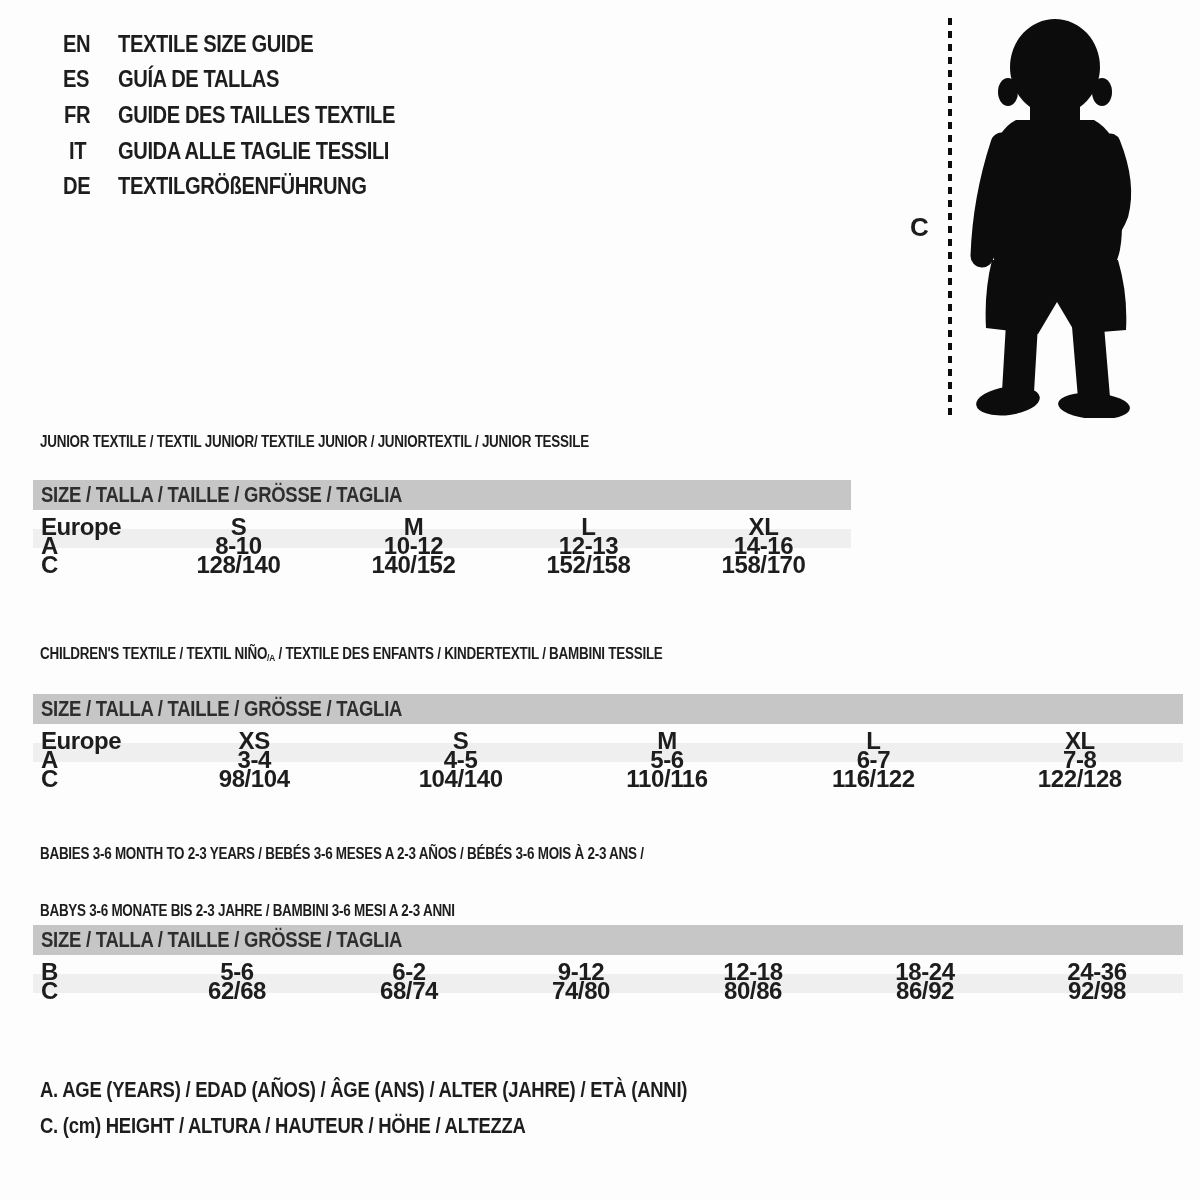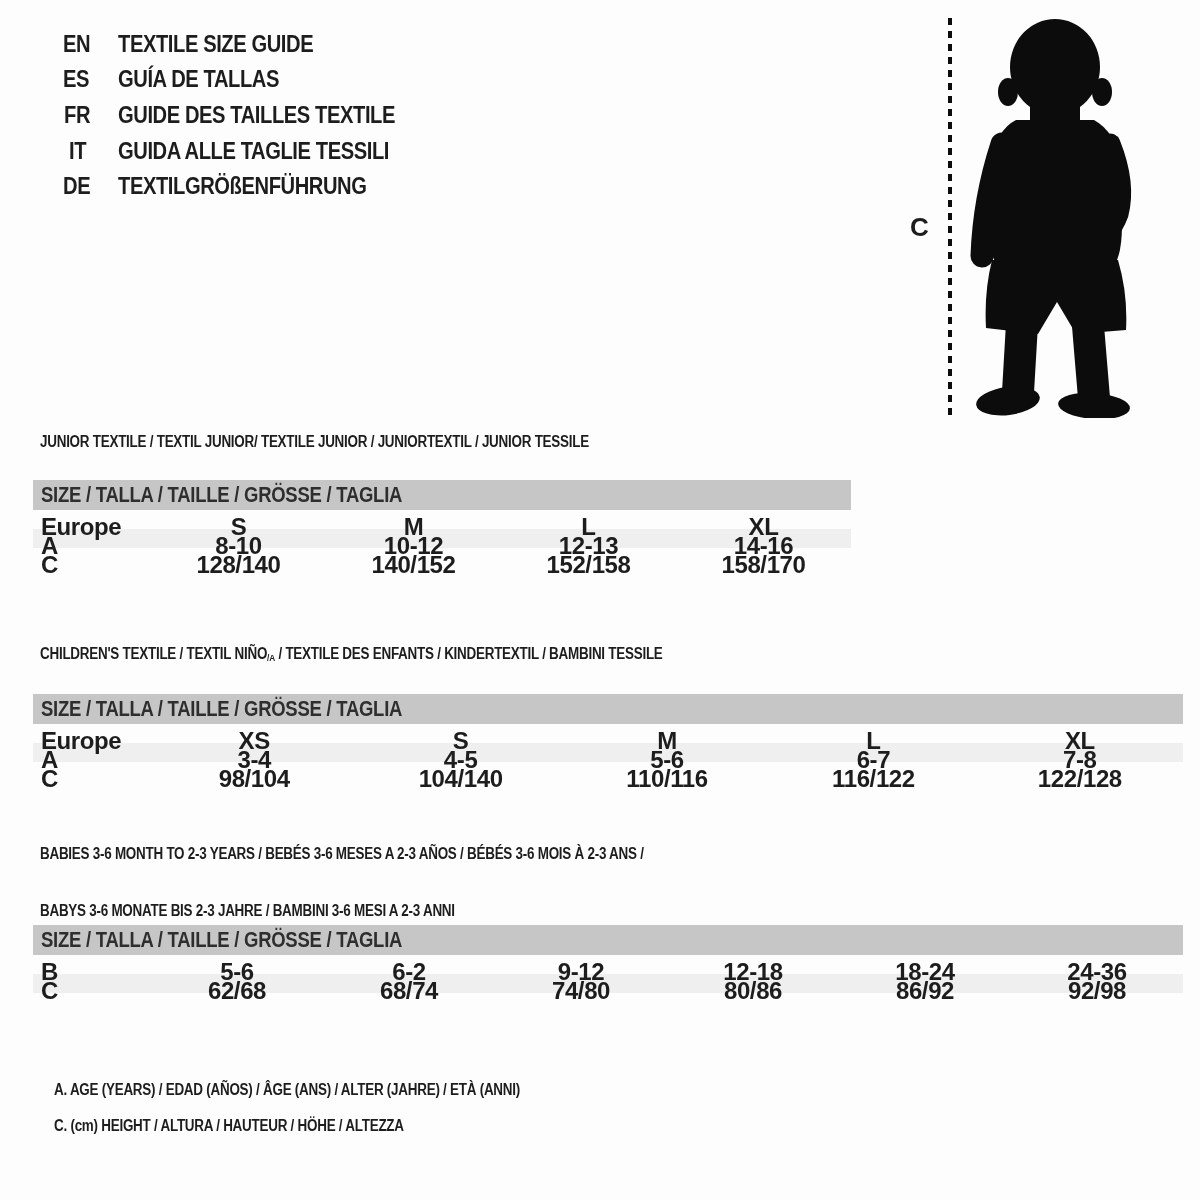--- a/index.html
+++ b/index.html
@@ -46,21 +46,21 @@
     height:30px;line-height:30px;background:var(--bar_bg);color:var(--bar_text);
     font-weight:bold;font-size:22px;padding-left:8px;letter-spacing:-0.3px;
   }
   .row{display:flex;height:19px;line-height:33px;font-weight:bold;font-size:24px;letter-spacing:-0.4px;}
   .row.shade{background:var(--row_shaded);}
   .lbl{flex:0 0 110px;padding-left:8px;text-align:left;}
   .c{flex:1 1 0;text-align:center;}
 
   
   .legend{position:absolute;left:40px;top:1072px;}
-  .legend-line{height:36px;line-height:36px;font-weight:bold;font-size:16px;letter-spacing:-0.3px;white-space:nowrap;margin-left:14px;}
+  .legend-line{height:36px;line-height:36px;font-weight:bold;font-size:22px;letter-spacing:-0.3px;white-space:nowrap;}
 </style>
 </head>
 <body>
 
 <div class="page">
 
   <div class="langs">
     <div class="lang-row">
       <span class="lang-code"><span class="cond">EN</span></span>
       <span class="cond">TEXTILE SIZE GUIDE</span>

